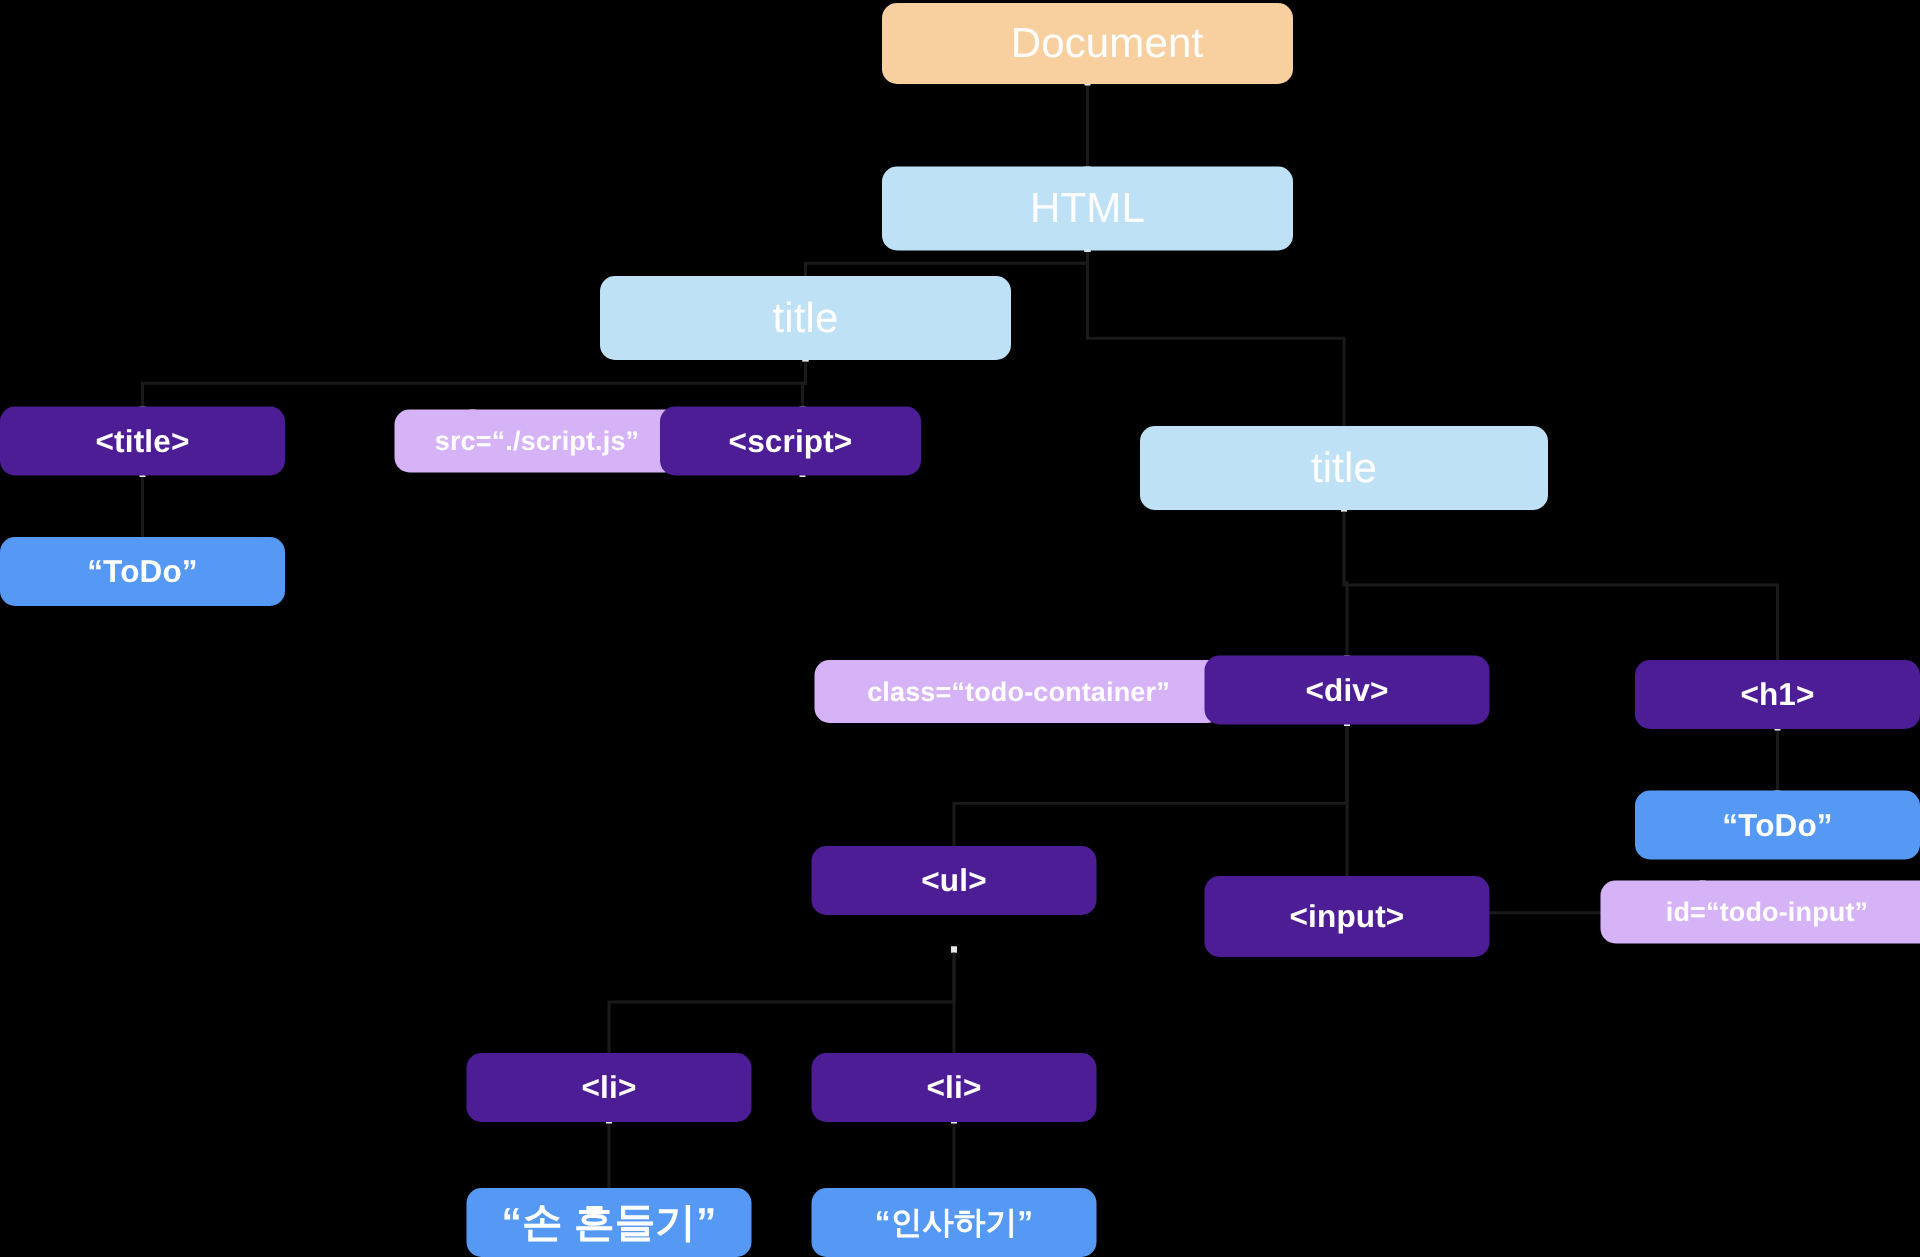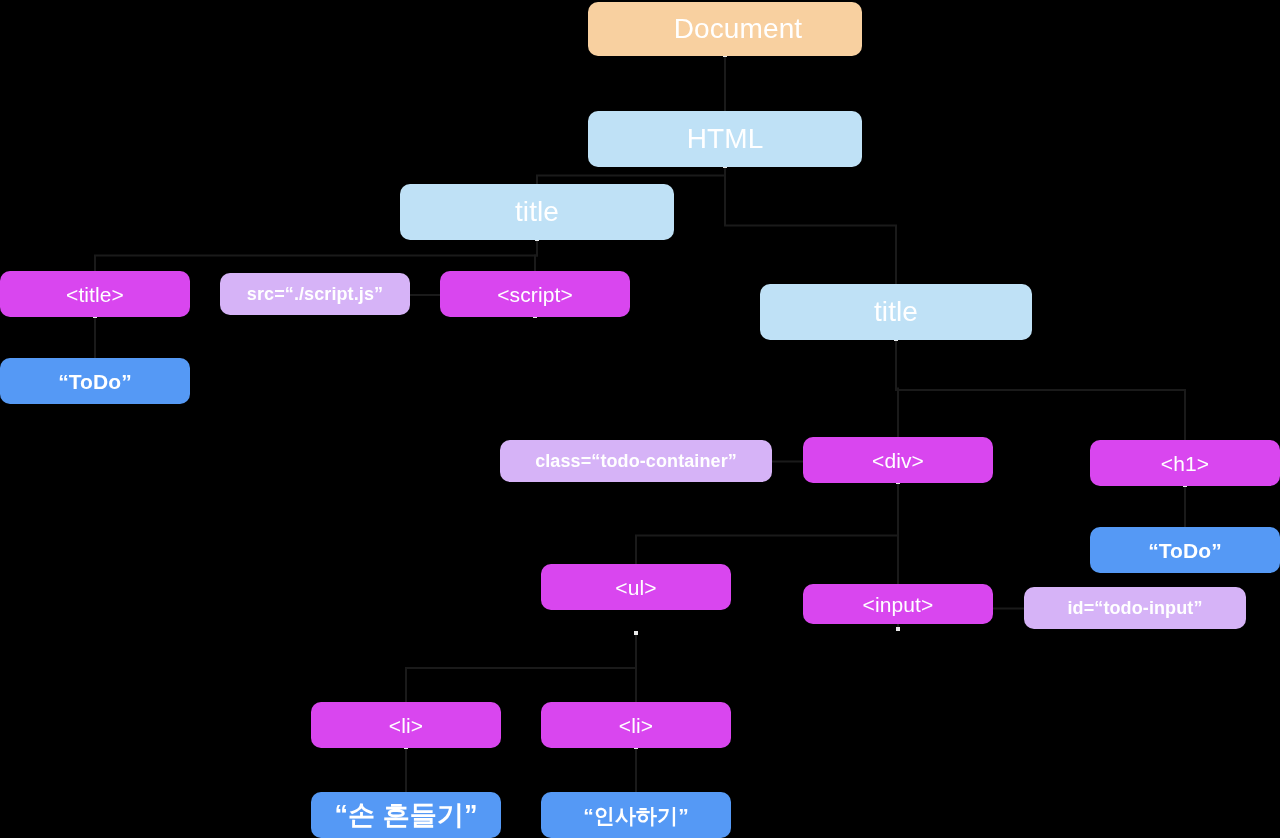--- a/index.html
+++ b/index.html
@@ -36,22 +36,22 @@
     font-weight: 700;
     letter-spacing: 0.1px;
     line-height: 1;
     text-align: center;
     white-space: nowrap;
     padding: 0 10px;
     overflow: hidden;
   }
   .node.t-document { background: #F8D0A0; font-weight: 400; }
   .node.t-element-box { background: #BFE1F6; font-weight: 400; }
-  .node.t-element { background: #d946ef; font-weight: 400; text-align: center; }
-  .node.t-attribute { background: #D6B3F7; font-weight: 700; }
+  .node.t-element { background: #4c1d95; font-weight: 700; text-align: center; }
+  .node.t-attribute { background: #D6B3F7; font-weight: 700; margin-left: 43px; }
   .node.t-text { background: #5599F5; font-weight: 700; }
 </style>
 </head>
 <body>
 
 <div id="diagram">
   <svg id="edge-layer" width="1280" height="838" viewBox="0 0 1280 838">
       <path d="M 725 56 L 725 83.5 L 725 83.5 L 725 111" fill="none" stroke="#1A1A1A" stroke-width="2"></path>
       <rect x="723" y="53" width="4" height="4" fill="#E8E8E8"></rect>
       <rect x="723" y="111" width="4" height="4" fill="#E8E8E8"></rect>
@@ -116,21 +116,21 @@
       </div>
       <div class="node t-element-box" style="left: 400px; top: 184px; width: 274px; height: 56px; font-size: 28px;">
         <span>title</span>
       </div>
       <div class="node t-element" style="left: 0px; top: 271px; width: 190px; height: 46px; font-size: 21px;">
         <span>&lt;title&gt;</span>
       </div>
       <div class="node t-attribute" style="left: 220px; top: 273px; width: 190px; height: 42px; font-size: 18px;">
         <span>src=“./script.js”</span>
       </div>
-      <div class="node t-element" style="left: 440px; top: 271px; width: 190px; height: 46px; font-size: 21px;">
+      <div class="node t-element" style="left: 440px; top: 271px; width: 174px; height: 46px; font-size: 21px;">
         <span>&lt;script&gt;</span>
       </div>
       <div class="node t-element-box" style="left: 760px; top: 284px; width: 272px; height: 56px; font-size: 28px;">
         <span>title</span>
       </div>
       <div class="node t-text" style="left: 0px; top: 358px; width: 190px; height: 46px; font-size: 21px;">
         <span>“ToDo”</span>
       </div>
       <div class="node t-attribute" style="left: 500px; top: 440px; width: 272px; height: 42px; font-size: 18px;">
         <span>class=“todo-container”</span>
@@ -140,21 +140,21 @@
       </div>
       <div class="node t-element" style="left: 1090px; top: 440px; width: 190px; height: 46px; font-size: 21px;">
         <span>&lt;h1&gt;</span>
       </div>
       <div class="node t-text" style="left: 1090px; top: 527px; width: 190px; height: 46px; font-size: 21px;">
         <span>“ToDo”</span>
       </div>
       <div class="node t-element" style="left: 541px; top: 564px; width: 190px; height: 46px; font-size: 21px;">
         <span>&lt;ul&gt;</span>
       </div>
-      <div class="node t-element" style="left: 803px; top: 584px; width: 190px; height: 40px; font-size: 21px;">
+      <div class="node t-element" style="left: 803px; top: 584px; width: 190px; height: 54px; font-size: 21px;">
         <span>&lt;input&gt;</span>
       </div>
       <div class="node t-attribute" style="left: 1024px; top: 587px; width: 222px; height: 42px; font-size: 18px;">
         <span>id=“todo-input”</span>
       </div>
       <div class="node t-element" style="left: 311px; top: 702px; width: 190px; height: 46px; font-size: 21px;">
         <span>&lt;li&gt;</span>
       </div>
       <div class="node t-element" style="left: 541px; top: 702px; width: 190px; height: 46px; font-size: 21px;">
         <span>&lt;li&gt;</span>

